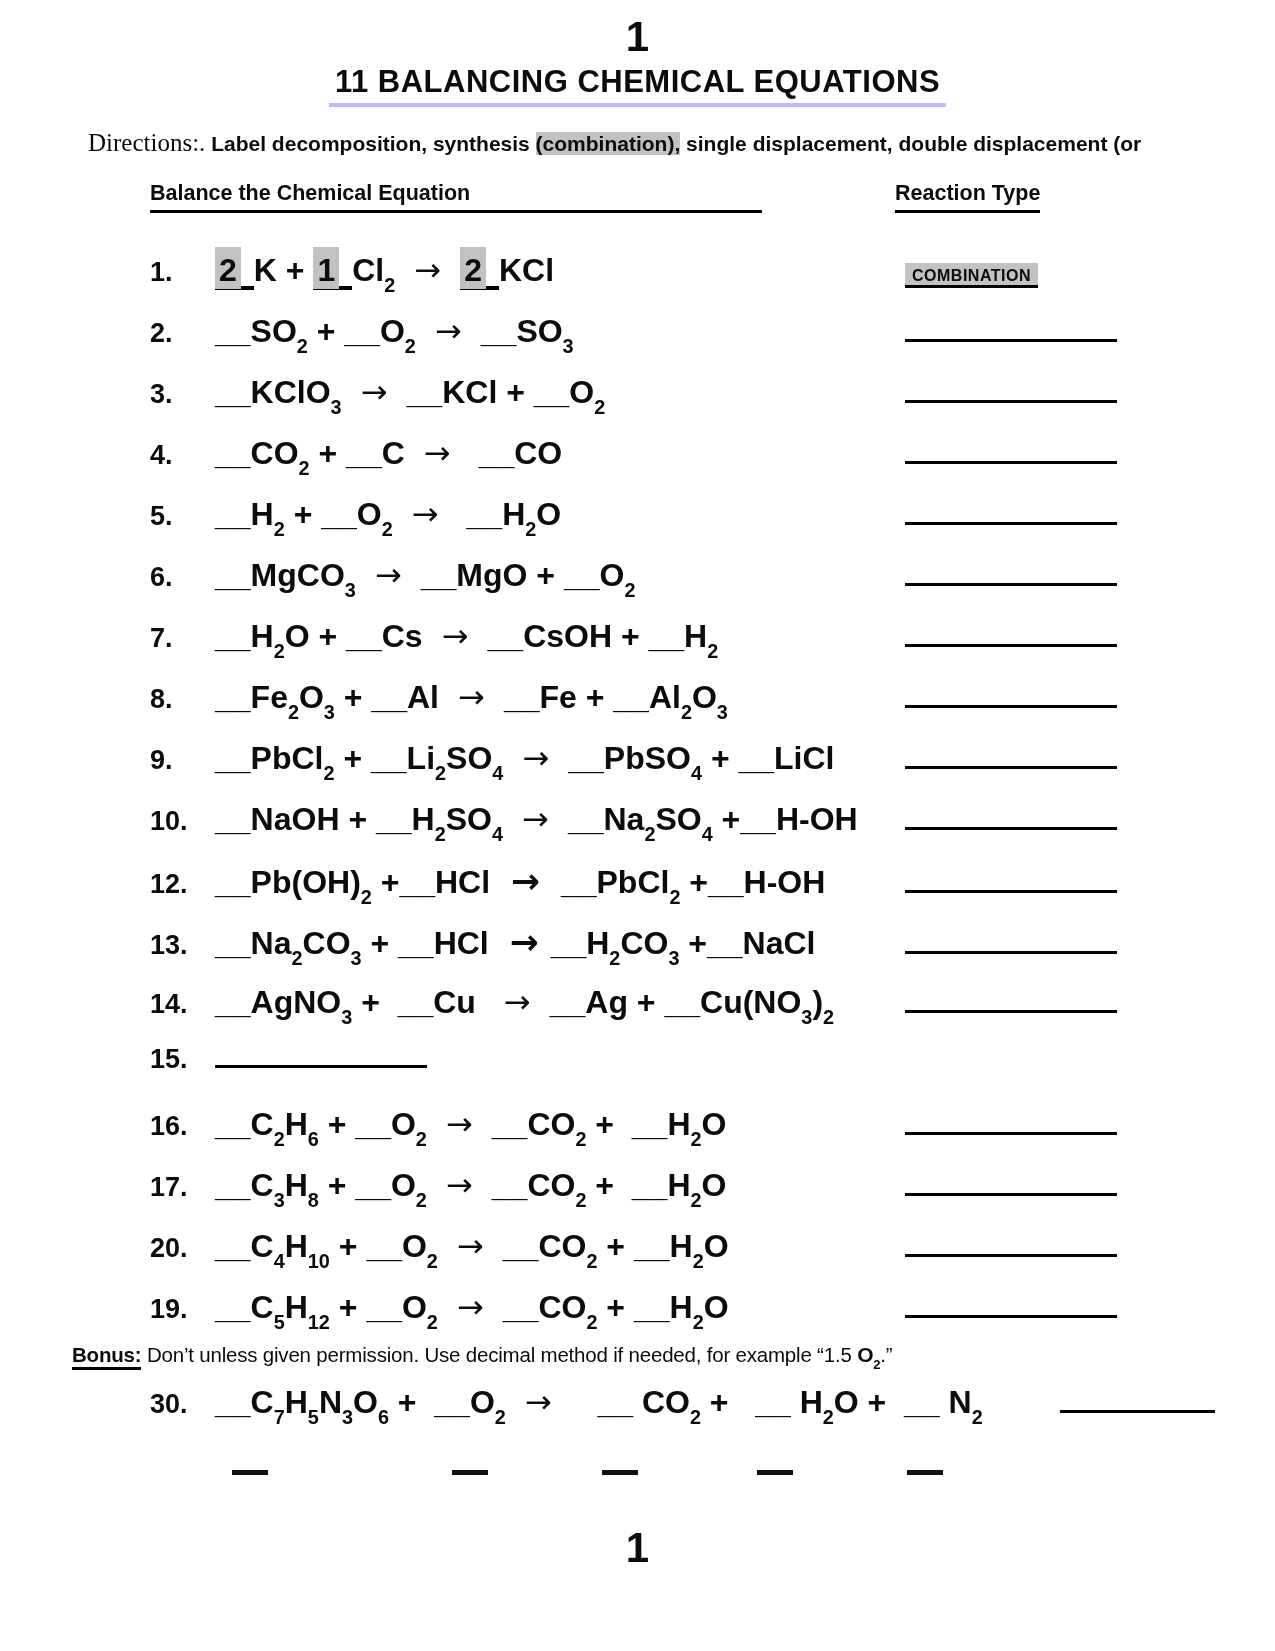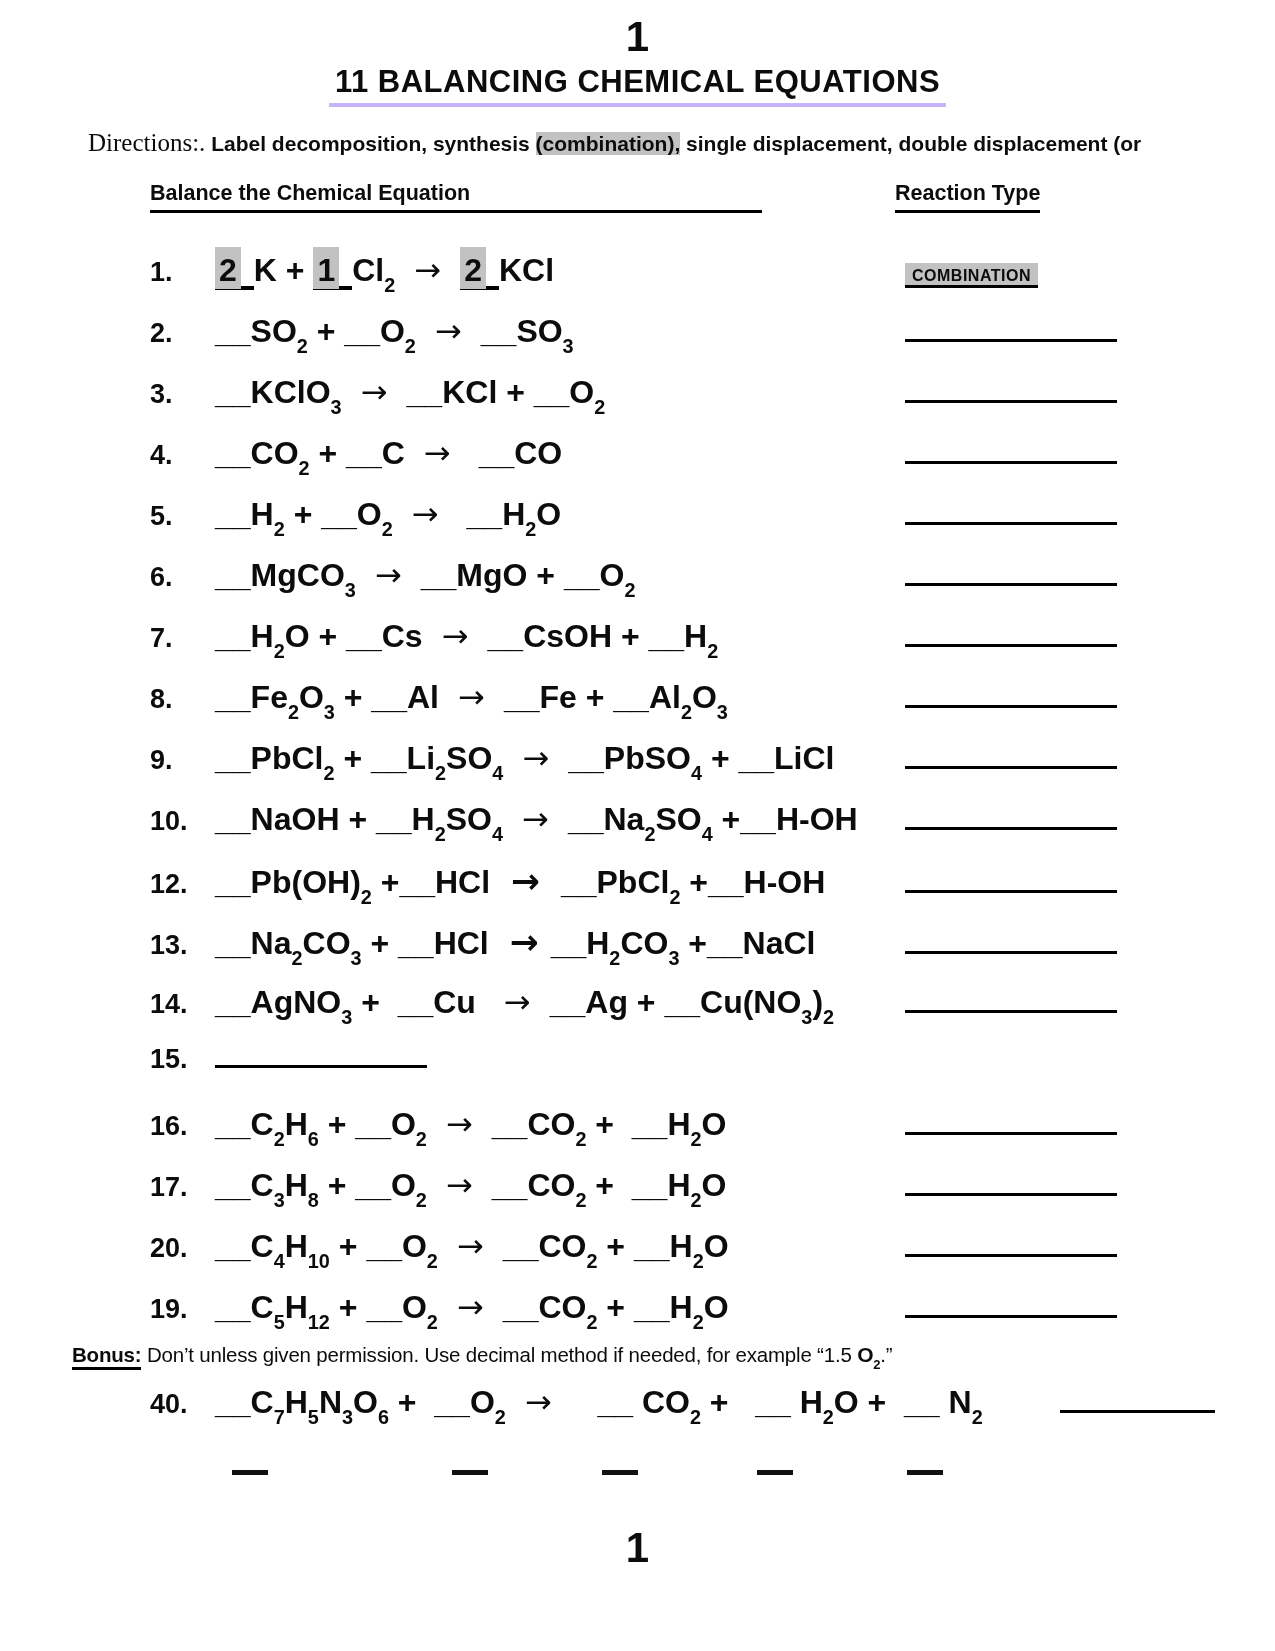--- a/index.html
+++ b/index.html
@@ -222,21 +222,21 @@
         </div>
   </div>
 </div>
 
   <div class="bonus">
     <span class="bonus-label">Bonus:</span>
     <span>Don’t unless given permission. Use decimal method if needed, for example “1.5 </span><b>O<sub>2</sub></b><span>.”</span>
   </div>
 
   <div class="row row20">
-    <div class="num">40.</div>
+    <div class="num">30.</div>
     <div class="eq" id="eq20">__C<sub>7</sub>H<sub>5</sub>N<sub>3</sub>O<sub>6</sub> +  __O<sub>2</sub> <span class="arr"> → </span>    __ CO<sub>2</sub> +   __ H<sub>2</sub>O +  __ N<sub>2</sub></div>
     <div class="blank-short blank-line" style="width:155px;"></div>
   </div>
 
   <div class="coef-blanks-row">
     <div class="coef-blank"></div>
     <div class="coef-blank"></div>
     <div class="coef-blank"></div>
     <div class="coef-blank"></div>
     <div class="coef-blank"></div>

